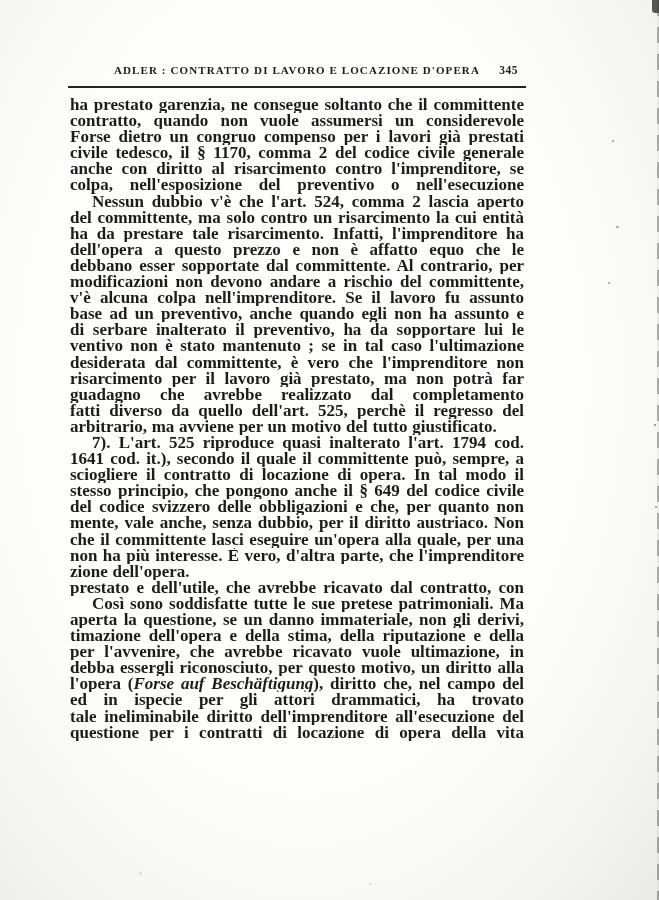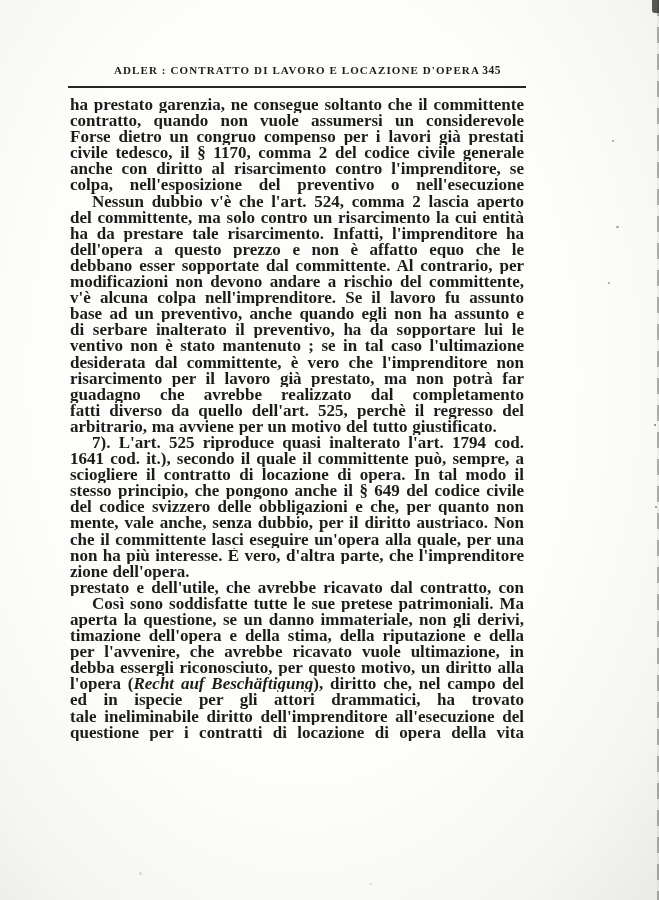--- a/index.html
+++ b/index.html
@@ -28,21 +28,21 @@
   .running-head .title {
     display: block;
     text-align: center;
     font-size: 11px;
     font-weight: 700;
     letter-spacing: 1.1px;
     color: #1b1b19;
   }
   .running-head .pagenum {
     position: absolute;
-    right: 23px;
+    right: 6px;
     top: 0;
     font-size: 11.5px;
     font-weight: 700;
     letter-spacing: 0.5px;
   }
   .head-rule {
     position: absolute;
     left: 68px;
     top: 86px;
     width: 458px;
@@ -154,21 +154,21 @@
         <div class="line">non ha più interesse. È vero, d'altra parte, che l'imprenditore non può esser pri-</div>
         <div class="line flush">zione dell'opera.</div>
         <div class="line">prestato e dell'utile, che avrebbe ricavato dal contratto, con l'ordinaria produ-</div>
       </div>
       <div class="paragraph">
         <div class="line indent">Così sono soddisfatte tutte le sue pretese patrimoniali. Ma rimane ancora</div>
         <div class="line">aperta la questione, se un danno immateriale, non gli derivi, col privarlo dell'ul-</div>
         <div class="line">timazione dell'opera e della stima, della riputazione e della miglior affermazione</div>
         <div class="line">per l'avvenire, che avrebbe ricavato vuole ultimazione, in altre parole, se non</div>
         <div class="line">debba essergli riconosciuto, per questo motivo, un diritto alla prosecuzione del-</div>
-        <div class="line"><span>l'opera (</span><span class="italic">Recht auf Beschäftigung</span><span>), diritto che, nel campo del contratto di lavoro,</span></div>
+        <div class="line"><span>l'opera (</span><span class="italic">Forse auf Beschäftigung</span><span>), diritto che, nel campo del contratto di lavoro,</span></div>
         <div class="line">ed in ispecie per gli attori drammatici, ha trovato riconoscimento dovunque. Un</div>
         <div class="line">tale ineliminabile diritto dell'imprenditore all'esecuzione del lavoro non viene in</div>
         <div class="line">questione per i contratti di locazione di opera della vita quotidiana, come ese-</div>
       </div>
     </div>
 
   <div class="right-edge-line"></div>
   <div class="corner-mark"></div>
   <div class="speck s1"></div>
   <div class="speck s2"></div>

